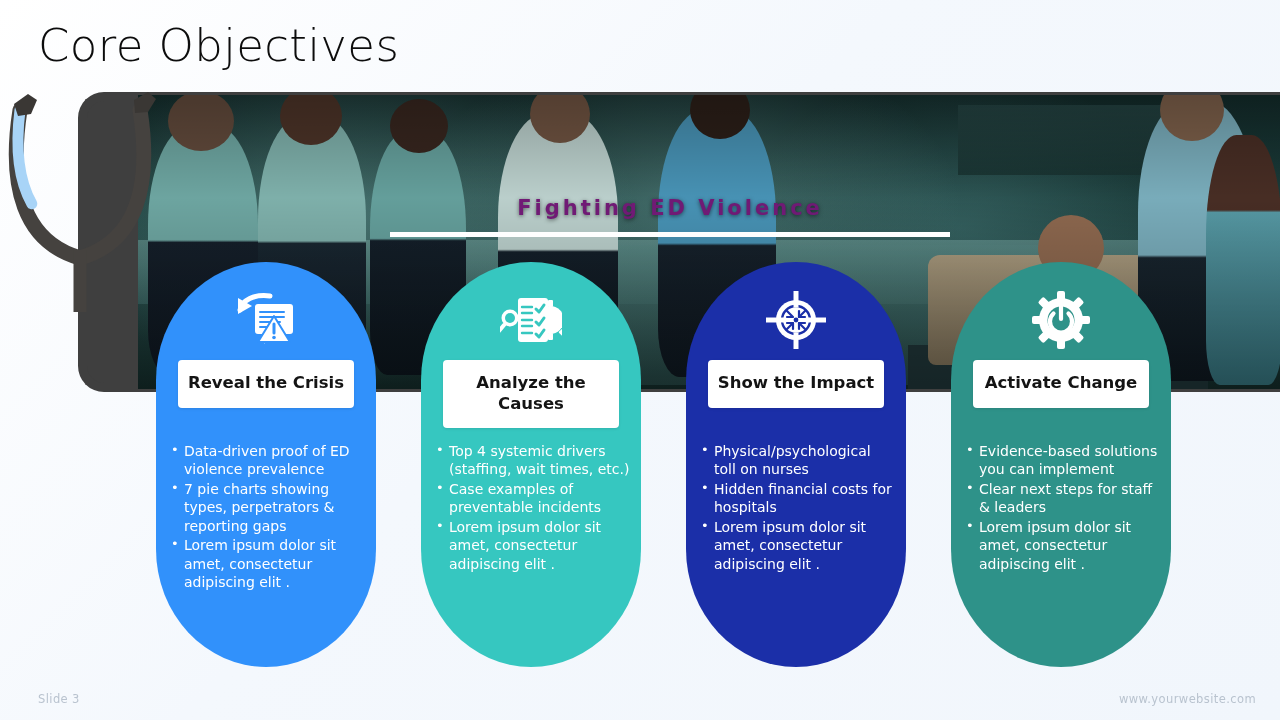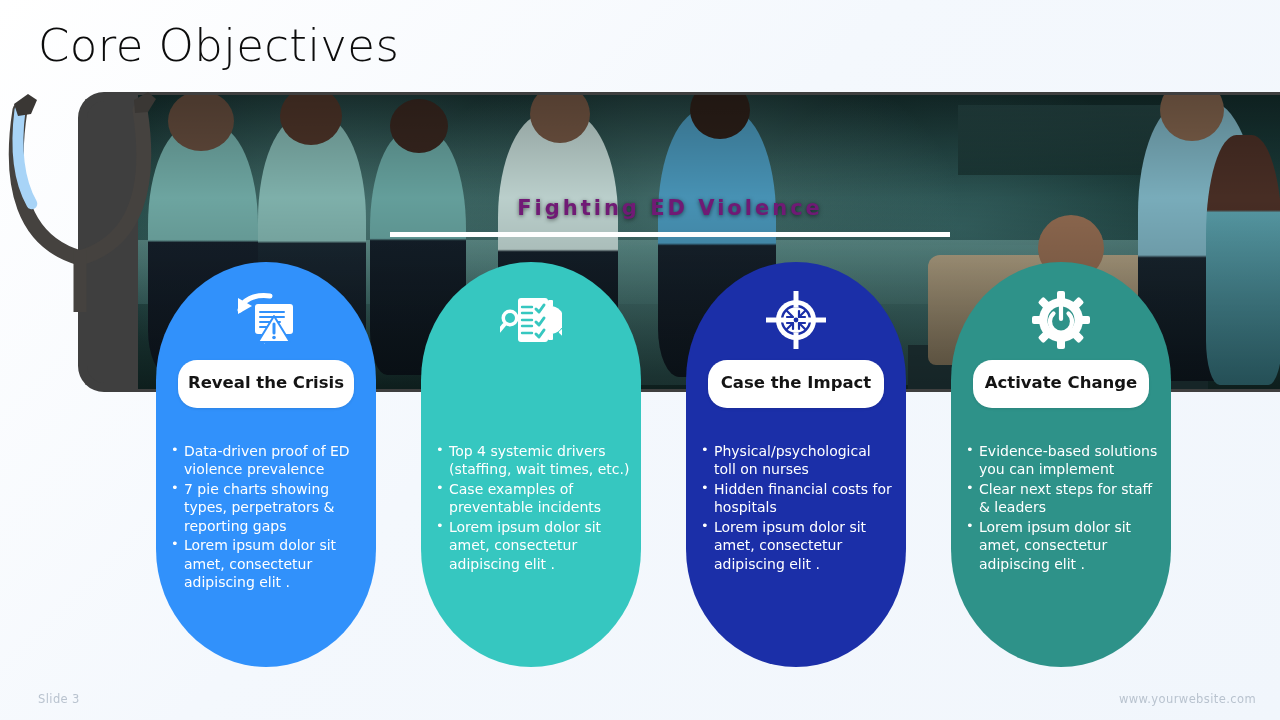--- a/index.html
+++ b/index.html
@@ -99,21 +99,21 @@
   .pill {
     position:absolute; top:262px; width:220px; height:405px;
     border-radius:110px / 118px;
   }
   .pill-icon {
     position:absolute; top:22px; left:0; width:100%;
     display:flex; justify-content:center; align-items:center; height:72px;
   }
   .pill-card {
     position:absolute; top:98px; left:22px; width:176px;
-    background:#ffffff; border-radius:19px;
+    background:#ffffff; border-radius:4px;
     padding:13px 8px 14px;
     text-align:center;
     box-shadow:0 1px 3px rgba(0,0,0,.10);
   }
   .pill-card-title {
     font-size:16.5px; font-weight:bold; color:#141414; line-height:1.25;
     font-family:"DejaVu Sans", sans-serif;
   }
   .pill-list { position:absolute; top:180px; left:14px; width:196px; }
   .pill-list li {
@@ -241,20 +241,23 @@
         <g stroke="#36c7c0" stroke-width="3" fill="none" stroke-linecap="round" stroke-linejoin="round">
           <polyline points="36,17 39,20 44,13"></polyline>
           <polyline points="36,30 39,33 44,26"></polyline>
           <polyline points="36,42 39,45 44,38"></polyline>
         </g>
         <circle cx="10" cy="26" r="8.5" fill="#fff"></circle>
         <circle cx="10" cy="26" r="5" fill="#36c7c0"></circle>
         <line x1="4" y1="33" x2="-1" y2="39" stroke="#fff" stroke-width="4" stroke-linecap="round"></line>
       </svg>
     </div>
+    <div class="pill-card">
+      <div class="pill-card-title">Analyze the Causes</div>
+    </div>
     <ul class="pill-list">
       <li>Top 4 systemic drivers (staffing, wait times, etc.)</li>
       <li>Case examples of preventable incidents</li>
       <li>Lorem ipsum dolor sit amet, consectetur adipiscing elit .</li>
     </ul>
   </div>
 
   <div class="pill" id="pill-2" style="background: rgb(27, 47, 168);">
     <div class="pill-icon">
       <svg width="60" height="58" viewBox="0 0 60 58">
@@ -272,21 +275,21 @@
             <line x1="33" y1="26" x2="33" y2="20"></line>
           <polyline points="21,38 27,32 21,32"></polyline>
             <line x1="27" y1="32" x2="27" y2="38"></line>
           <polyline points="39,38 33,32 39,32"></polyline>
             <line x1="33" y1="32" x2="33" y2="38"></line>
         </g>
         <circle cx="30" cy="29" r="2.4" fill="#1b2fa8"></circle>
       </svg>
     </div>
     <div class="pill-card">
-      <div class="pill-card-title">Case the Impact</div>
+      <div class="pill-card-title">Show the Impact</div>
     </div>
     <ul class="pill-list">
       <li>Physical/psychological toll on nurses</li>
       <li>Hidden financial costs for hospitals</li>
       <li>Lorem ipsum dolor sit amet, consectetur adipiscing elit .</li>
     </ul>
   </div>
 
   <div class="pill" id="pill-3" style="background: rgb(46, 146, 137);">
     <div class="pill-icon">

